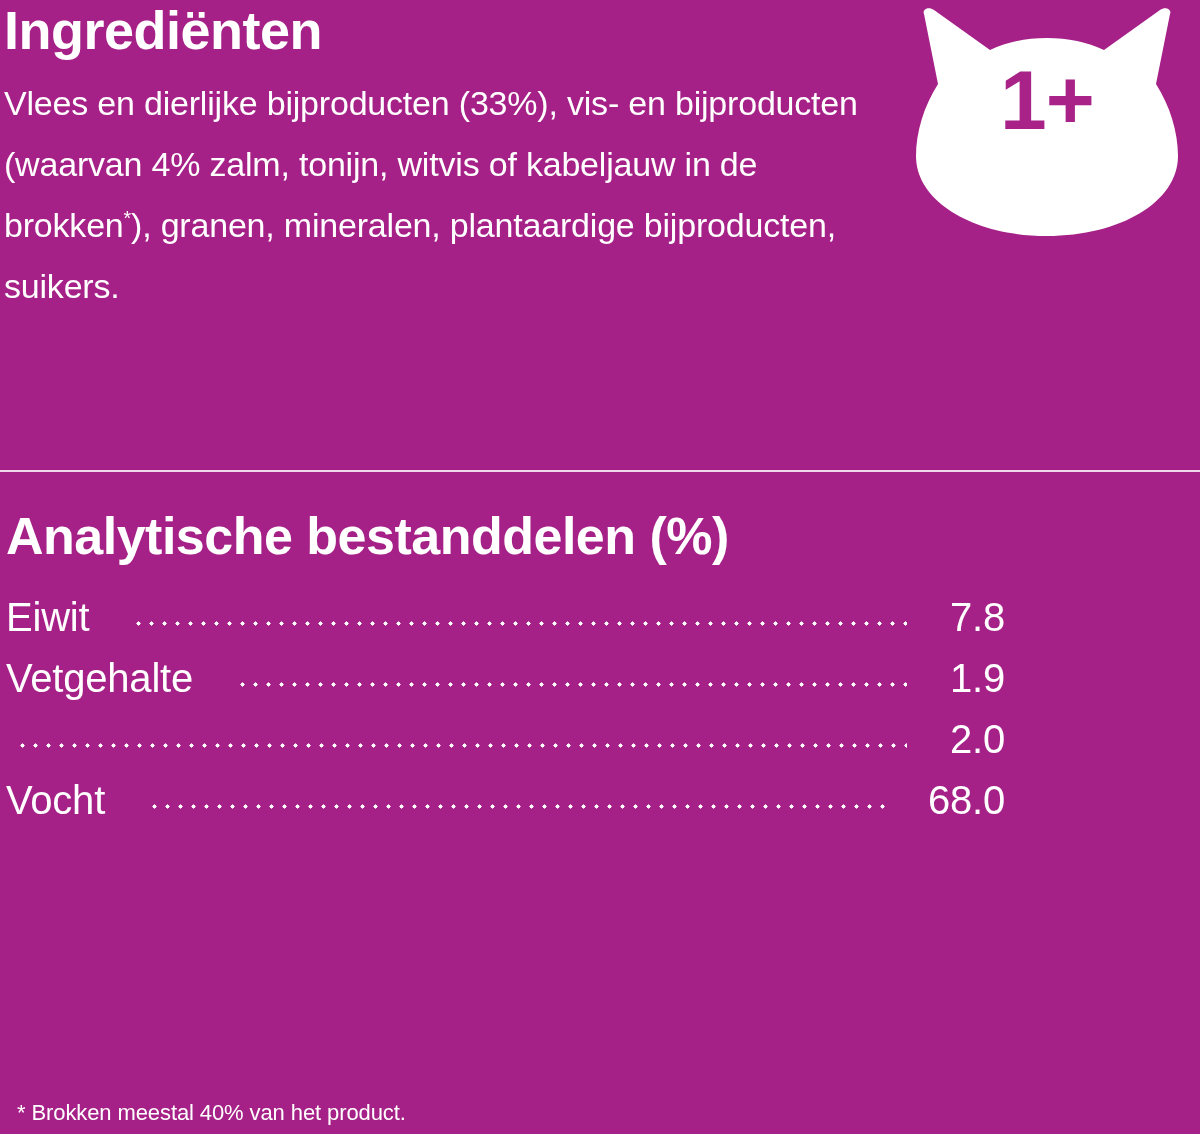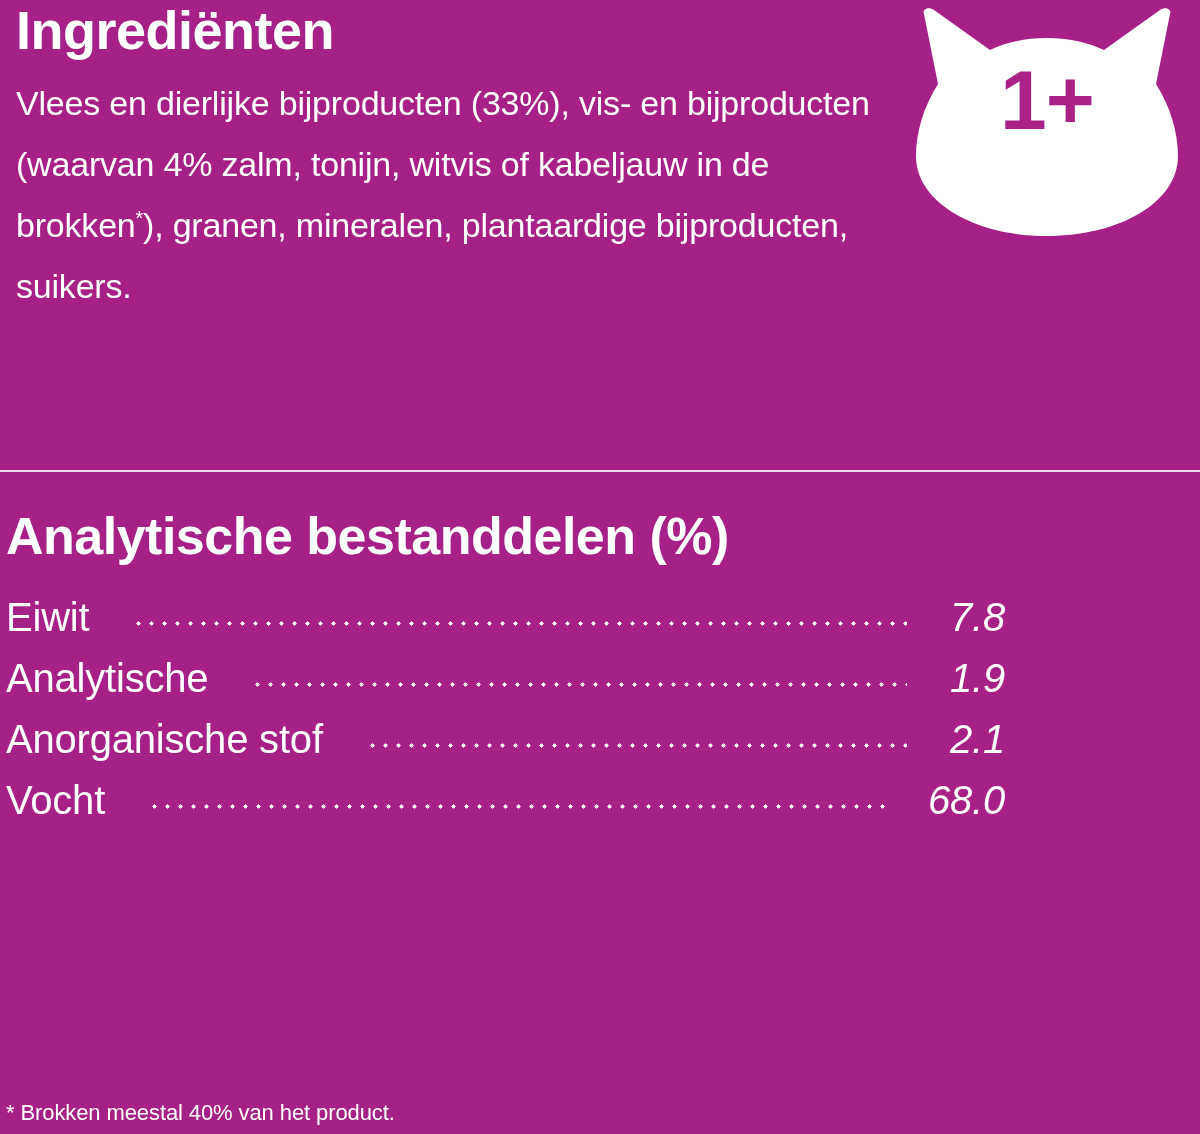--- a/index.html
+++ b/index.html
@@ -48,21 +48,21 @@
     letter-spacing: -1px;
     line-height: 1;
   }
 
   
   .ingredients-section {
     position: absolute;
     top: 0;
     left: 0;
     width: 900px;
-    padding-left: 16px;
+    padding-left: 4px;
     box-sizing: border-box;
   }
   .ingredients-title {
     font-size: 54px;
     font-weight: bold;
     line-height: 1.05;
     margin: 0;
     padding-top: 2px;
     letter-spacing: -0.5px;
   }
@@ -139,27 +139,26 @@
     height: 5px;
     background-image: radial-gradient(circle, #ffffff 1.9px, rgba(255,255,255,0) 2.2px);
     background-size: 13px 5px;
     background-repeat: repeat-x;
     background-position: left center;
   }
   .nutrition-value {
     flex: 0 0 auto;
     text-align: center;
     letter-spacing: -0.2px;
-    font-style: italic;
   }
 
   
   .footnote {
     position: absolute;
-    left: 6px;
+    left: 17px;
     bottom: 8px;
     font-size: 22px;
     line-height: 1.25;
     letter-spacing: -0.1px;
     text-align: right;
   }
 </style>
 </head>
 <body>
 
@@ -196,29 +195,28 @@
 
     <div class="nutrition-table">
 
       <div class="nutrition-row">
         <span class="nutrition-label">Eiwit</span>
         <span class="nutrition-leader"></span>
         <span class="nutrition-value">7.8</span>
       </div>
 
       <div class="nutrition-row">
-        <span class="nutrition-label">Analytische</span>
+        <span class="nutrition-label">Vetgehalte</span>
         <span class="nutrition-leader"></span>
         <span class="nutrition-value">1.9</span>
       </div>
 
       <div class="nutrition-row">
-        <span class="nutrition-label">Anorganische stof</span>
-        <span class="nutrition-leader"></span>
-        <span class="nutrition-value">2.1</span>
+        <span class="nutrition-leader"></span>
+        <span class="nutrition-value">2.0</span>
       </div>
 
 
       <div class="nutrition-row">
         <span class="nutrition-label">Vocht</span>
         <span class="nutrition-leader"></span>
         <span class="nutrition-value">68.0</span>
       </div>
 
     </div>

